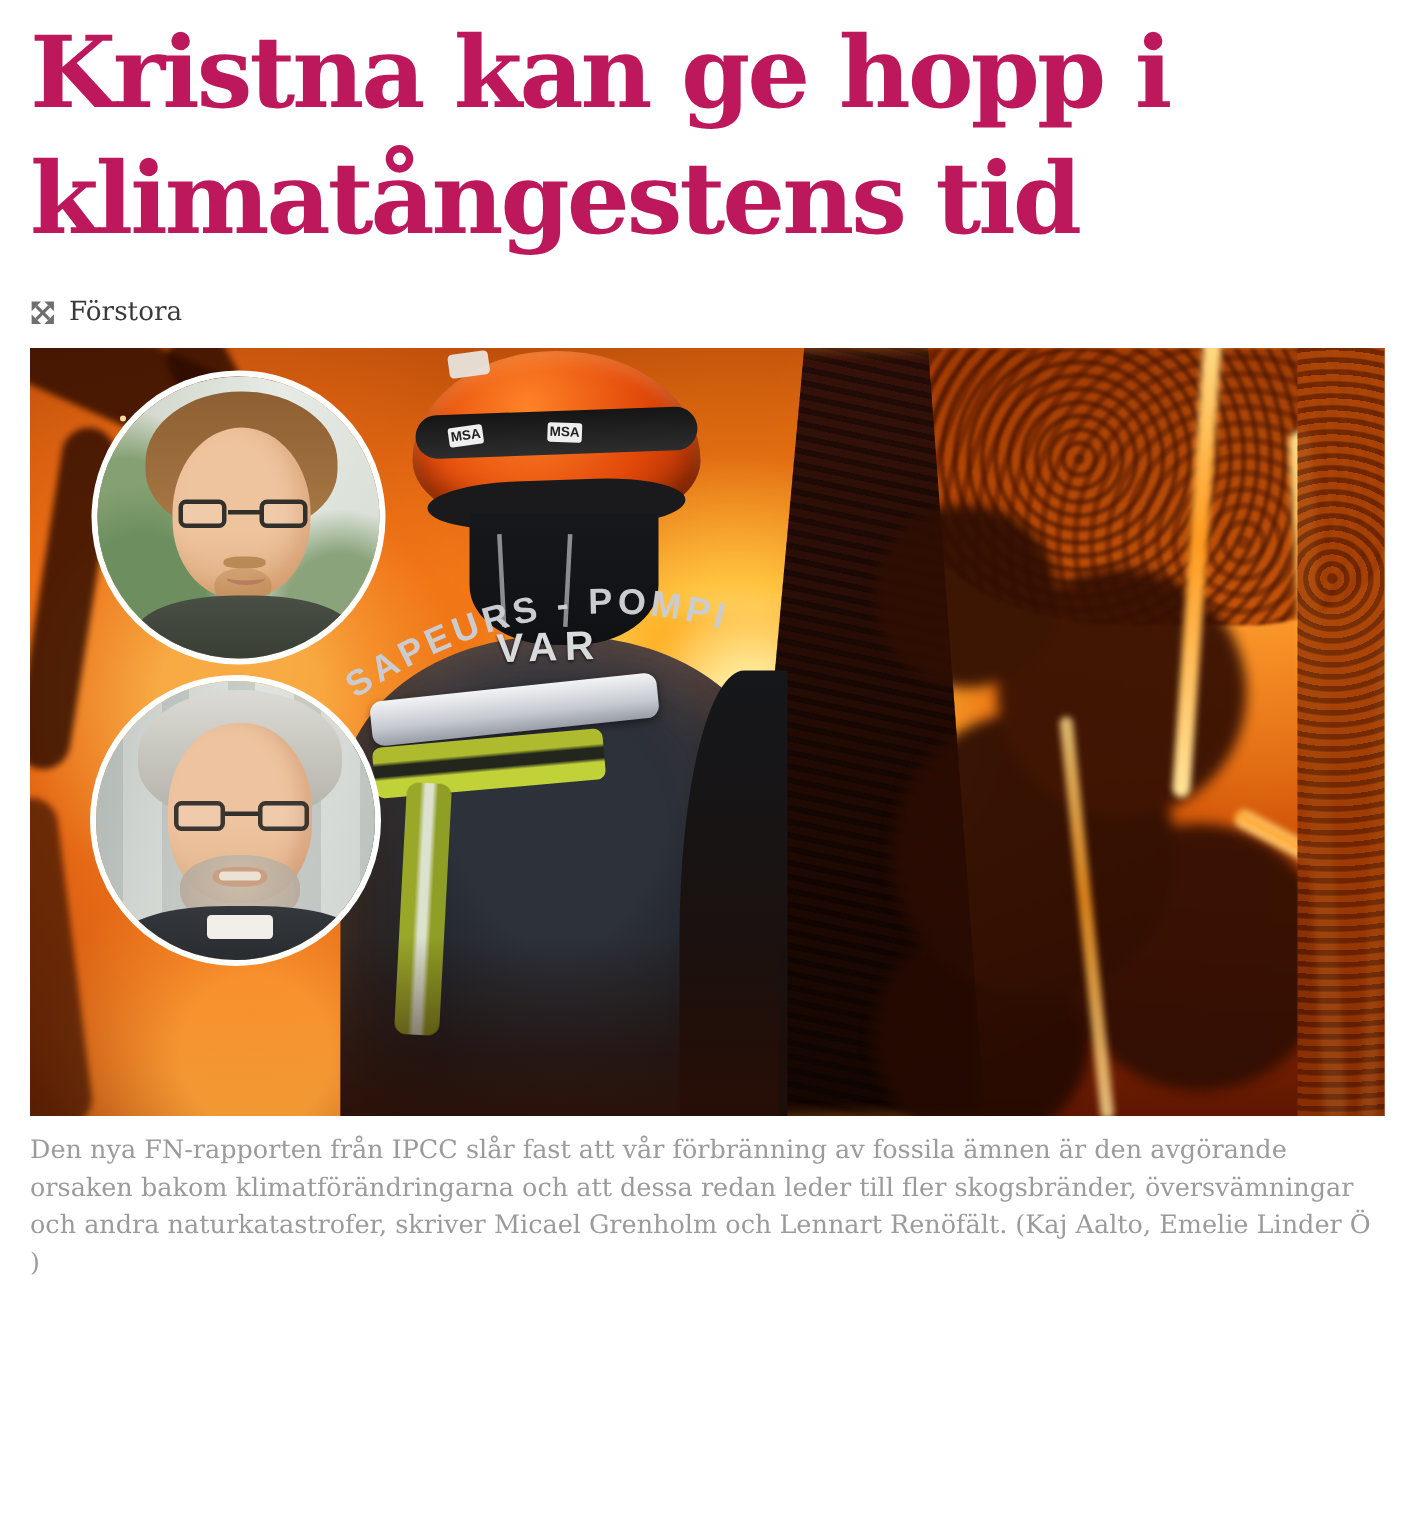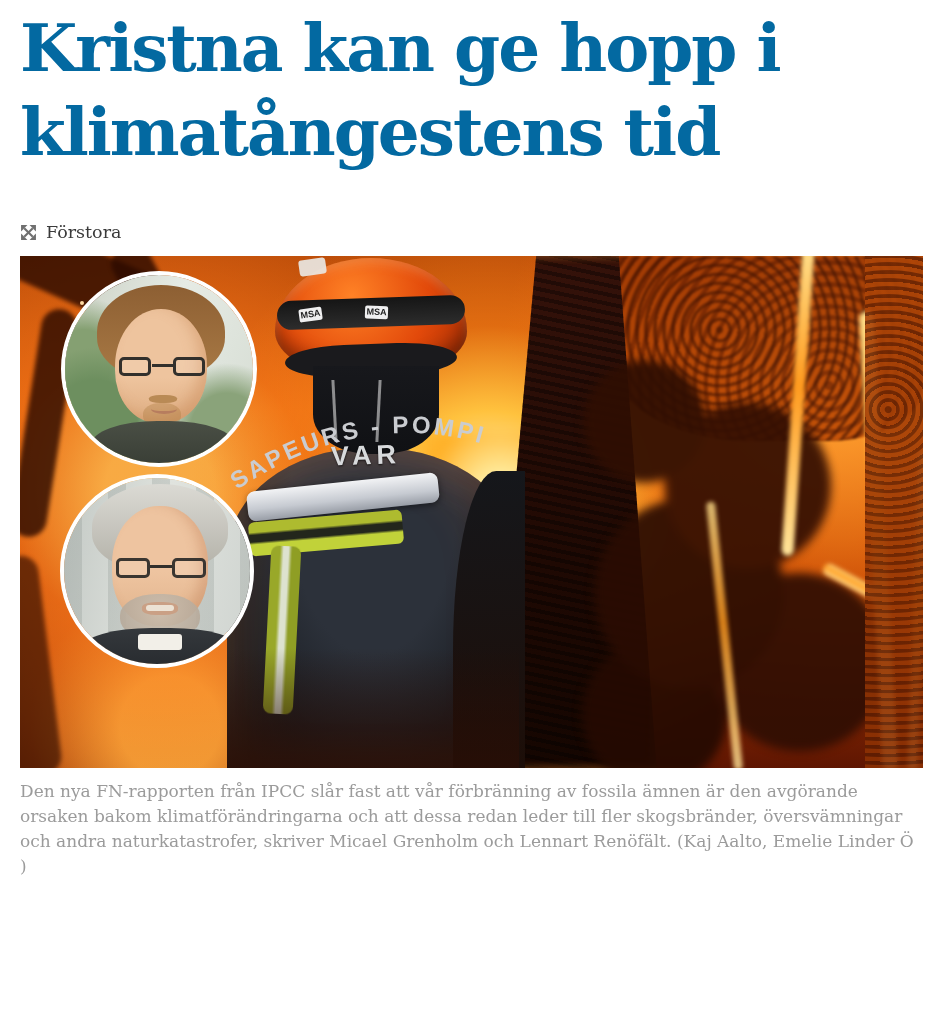--- a/index.html
+++ b/index.html
@@ -2,24 +2,24 @@
 <html lang="sv"><head>
 <meta charset="utf-8">
 <style>
   * { margin:0; padding:0; box-sizing:border-box; }
   html,body { background:#fff; }
   body { width:941px; height:1023px; overflow:hidden; font-family:"DejaVu Serif", serif; }
   .page { position:relative; width:941px; height:1023px; padding:0 18px 0 20px; }
 
   
   h1.headline { margin-top:6px; font-family:"DejaVu Serif", serif; font-weight:700;
-    font-size:66px; line-height:84px; letter-spacing:-2px; color:#0369a1; width:903px; }
+    font-size:66px; line-height:84px; letter-spacing:-2px; color:#be185d; width:903px; }
   p.lead { margin-top:14px; font-size:26.5px; line-height:37px; color:#1f1f1e; width:903px; }
 
-  .enlarge { margin-top:48px; display:flex; align-items:center; gap:9px; width:max-content; cursor:pointer; }
+  .enlarge { margin-top:24px; display:flex; align-items:center; gap:9px; width:max-content; cursor:pointer; }
   .enlarge svg { display:block; }
   .enlarge .lbl { font-size:17.5px; color:#3a3a3a; }
 
   
   figure.photo { position:relative; margin-top:14px; width:903px; height:512px; overflow:hidden; background:#7a2202; }
   .photo * { position:absolute; }
 
   .f-base { inset:0;
     background:
       radial-gradient(circle at 470px 250px, #fff3b0 0 26px, #ffc23e 95px, rgba(255,138,26,.45) 180px, transparent 300px),

